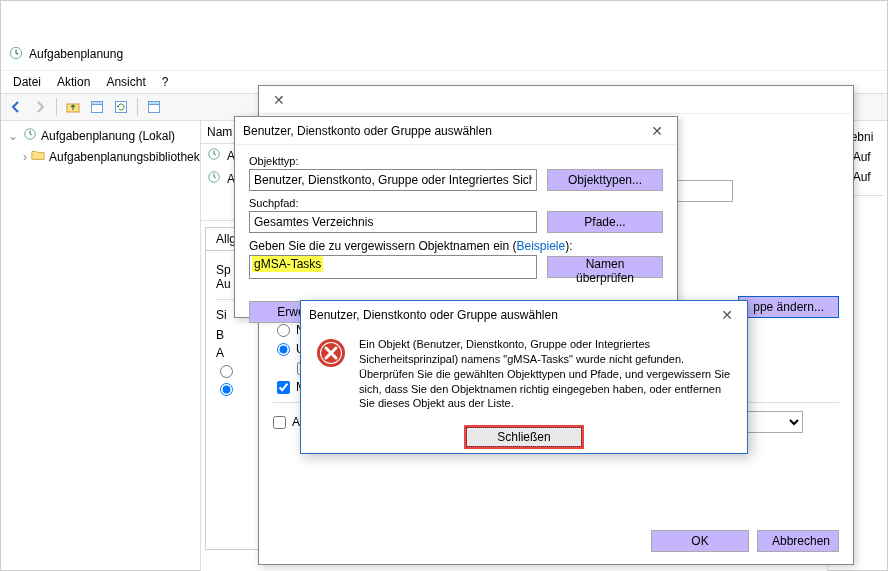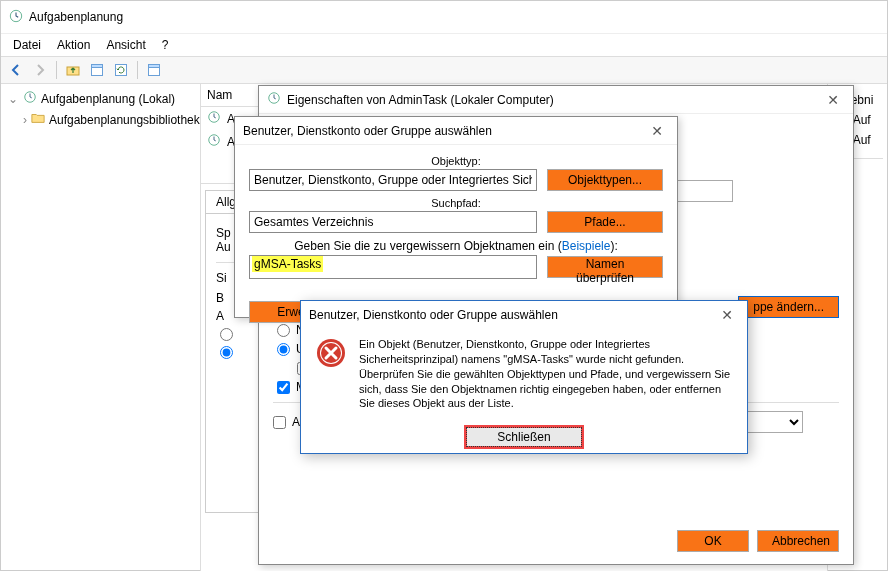--- a/index.html
+++ b/index.html
@@ -1,19 +1,19 @@
 <!DOCTYPE html>
 <html><head>
 <meta charset="utf-8">
 <style>
 * { box-sizing: border-box; margin: 0; padding: 0; font-family: "Segoe UI", Tahoma, sans-serif; font-size: 12px; }
 body { background: #fff; width: 888px; height: 571px; overflow: hidden; position: relative; }
 
 .main-window { width: 888px; height: 571px; border: 1px solid #ccc; background: #fff; }
-.titlebar { height: 30px; display: flex; align-items: center; padding: 16px 8px; background: #fff; border-bottom: 1px solid #eee; }
+.titlebar { height: 30px; display: flex; align-items: center; padding: 16px 8px; background: #fff; border-bottom: 1px solid #eee; margin-top: 37px; }
 .titlebar .icon { margin-right: 6px; }
 .menubar { height: 22px; display: flex; align-items: center; padding: 0 4px; background: #fff; }
 .menubar span { padding: 2px 8px; cursor: default; }
 .toolbar { height: 28px; display: flex; align-items: center; padding: 0 4px; border-top: 1px solid #ddd; border-bottom: 1px solid #ddd; background: #f7f7f7; gap: 2px; }
 .toolbar .tbtn { width: 22px; height: 22px; display: flex; align-items: center; justify-content: center; border: 1px solid transparent; }
 .toolbar .sep { width: 1px; height: 18px; background: #ccc; margin: 0 3px; }
 
 .content { display: flex; height: calc(100% - 82px); }
 .tree { width: 200px; border-right: 1px solid #ddd; padding: 4px; }
 .tree-row { display: flex; align-items: center; padding: 2px 2px; gap: 4px; }
@@ -29,28 +29,28 @@
 
 .dialog { position: absolute; background: #fff; border: 1px solid #888; box-shadow: 2px 2px 8px rgba(0,0,0,.2); }
 .dlg-title { height: 28px; display: flex; align-items: center; justify-content: space-between; padding: 0 8px; background: #fff; border-bottom: 1px solid #eee; }
 .dlg-body { padding: 10px 14px; }
 .close-x { font-size: 14px; cursor: default; color: #555; padding: 2px 6px; }
 
 
 .props { left: 258px; top: 85px; width: 596px; height: 480px; }
 .props input[type=text].long { width: 460px; height: 22px; border: 1px solid #aaa; padding: 1px 4px; }
 .radio-row, .chk-row { display: flex; align-items: center; gap: 6px; margin: 5px 0 5px 4px; }
-.btn { height: 22px; padding: 0 14px; border: 1px solid #aaa; background: #f97316; cursor: default; }
+.btn { height: 22px; padding: 0 14px; border: 1px solid #aaa; background: #c4b5fd; cursor: default; }
 .btn-blue { border: 1px solid #0a64c8; }
 .dlg-btns { position: absolute; right: 14px; bottom: 12px; display: flex; gap: 8px; }
 
 
 .selobj { left: 234px; top: 116px; width: 444px; height: 202px; z-index: 5; }
 .selobj .row { margin-bottom: 4px; }
-.selobj .lbl2 { font-size: 11px; color: #000; margin-bottom: 2px; display: block; text-align: center; }
+.selobj .lbl2 { font-size: 11px; color: #000; margin-bottom: 2px; display: block; }
 .selobj .pair { display: flex; gap: 10px; align-items: center; }
 .selobj input.box { flex: 1; height: 22px; border: 1px solid #888; padding: 1px 4px; background: #fff; }
 .selobj .btn { width: 116px; }
 .selobj .hl { background: #ffff4d; display: inline-block; }
 .selobj .objfield { flex: 1; height: 24px; border: 1px solid #888; display: flex; align-items: flex-start; }
 .selobj .erw { margin-top: 14px; padding-top: 8px; }
 .selobj .erw .btn { width: 90px; }
 
 
 .errdlg { left: 300px; top: 300px; width: 448px; height: 154px; z-index: 10; border: 1px solid #2a6dc0; box-shadow: 0 0 0 1px #fff inset, 3px 3px 12px rgba(0,0,0,.25); }
@@ -189,27 +189,20 @@
       <div style="font-weight:400">Ergebni</div>
       <div>Die Auf</div>
       <div>Die Auf</div>
       <div class="field-cut"></div>
     </div>
   </div>
 </div>
 
 <div class="dialog props">
   <div class="dlg-title">
-    <span style="display:flex;align-items:center;gap:6px">
-      <span><svg class="clock-icon" viewBox="0 0 16 16">
-            <circle cx="8" cy="8" r="6" fill="#fff" stroke="#5a8"></circle>
-            <path d="M8 4v4l2 1" stroke="#357" fill="none"></path>
-          </svg></span>
-      <span>Eigenschaften von AdminTask (Lokaler Computer)</span>
-    </span>
     <span class="close-x">✕</span>
   </div>
   <div class="dlg-body">
     <div style="height:56px"></div>
     <input type="text" class="long" style="">
     <div style="height:94px"></div>
     <div style="display:flex;justify-content:flex-end">
       <button class="btn btn-blue">ppe ändern...</button>
     </div>
     <div class="radio-row">
@@ -234,21 +227,21 @@
         <input type="checkbox" style="">
         <span>Ausgeblendet</span>
       </span>
       <span>Konfigurieren für:</span>
       <select class="cfg">
         <option>Windows Vista™, Windows Server™ 2008</option>
       </select>
     </div>
   </div>
   <div class="dlg-btns">
-    <button class="btn" style="width:72px">OK</button>
+    <button class="btn" style="width:98px">OK</button>
     <button class="btn" style="width:82px">Abbrechen</button>
   </div>
 </div>
 
 <div class="dialog selobj">
   <div class="dlg-title">
     <span>Benutzer, Dienstkonto oder Gruppe auswählen</span>
     <span class="close-x">✕</span>
   </div>
   <div class="dlg-body">

